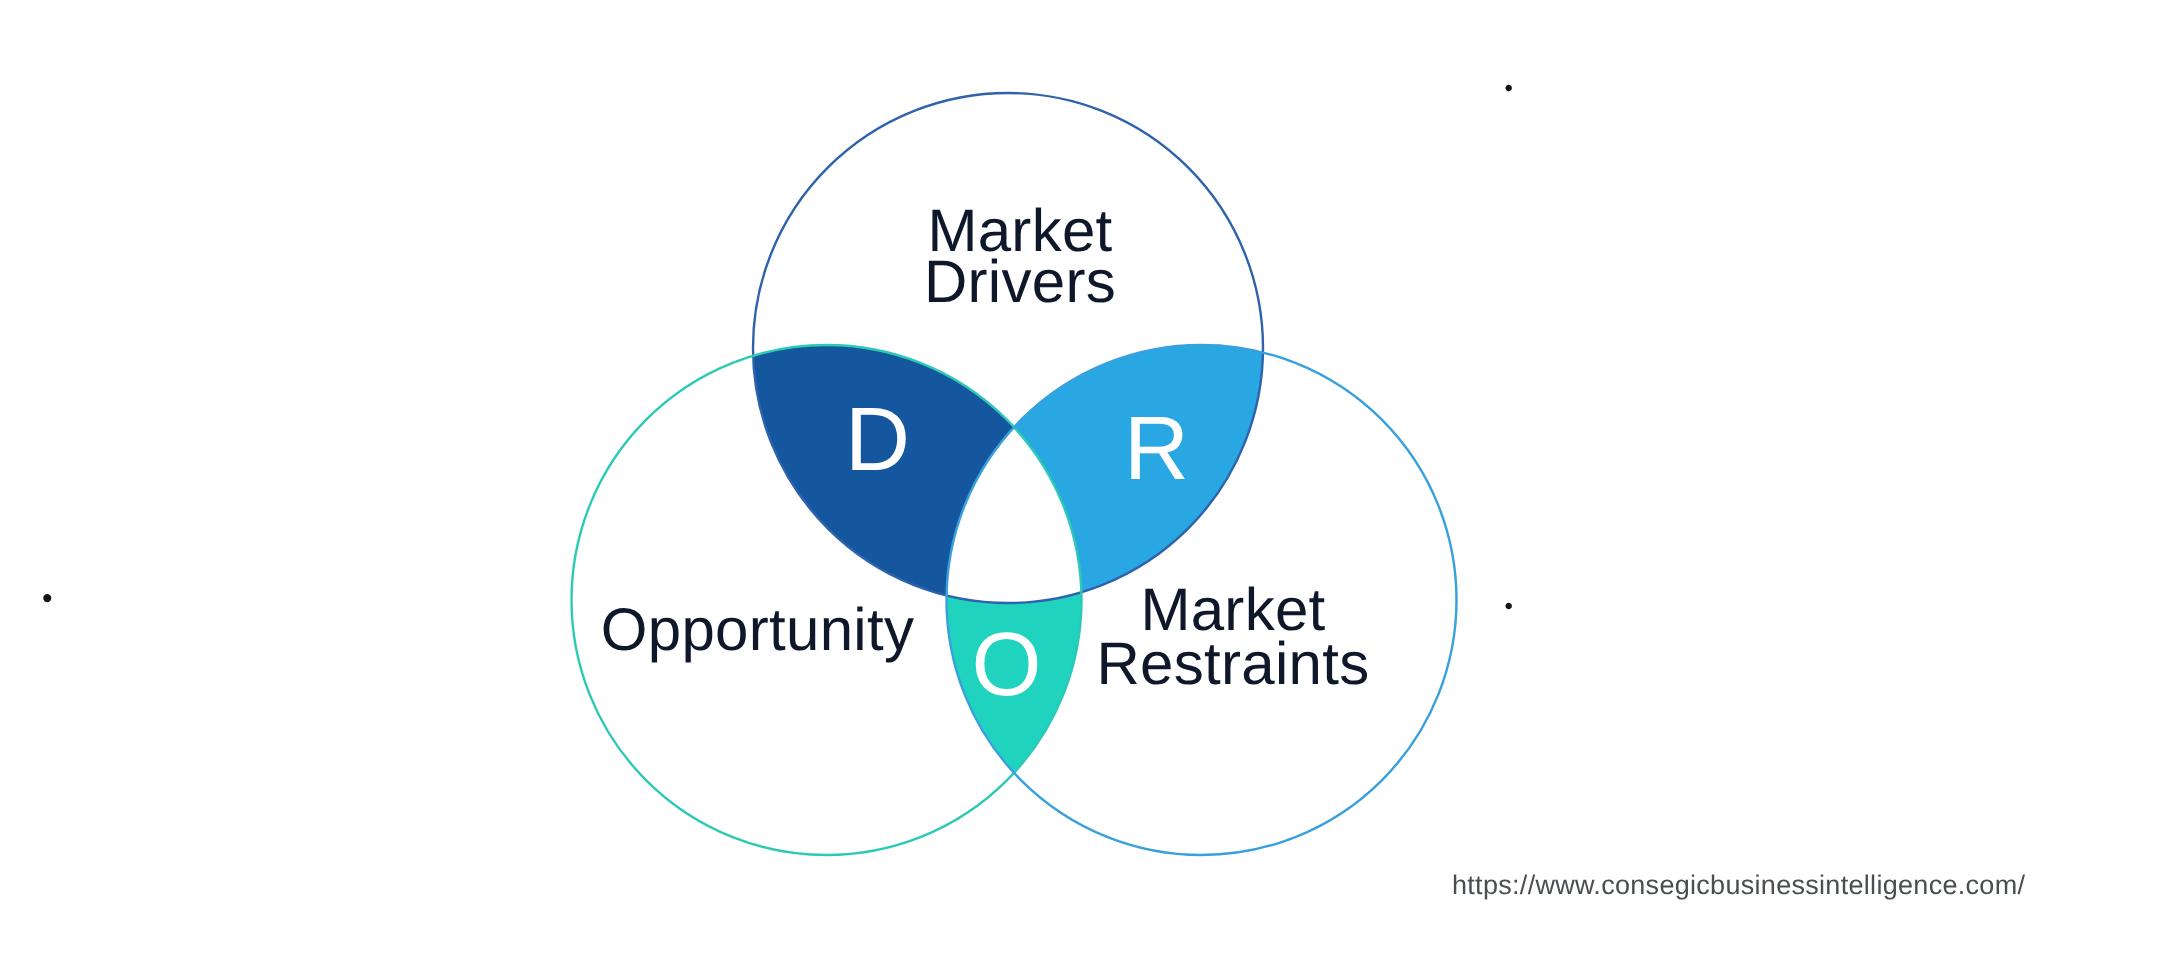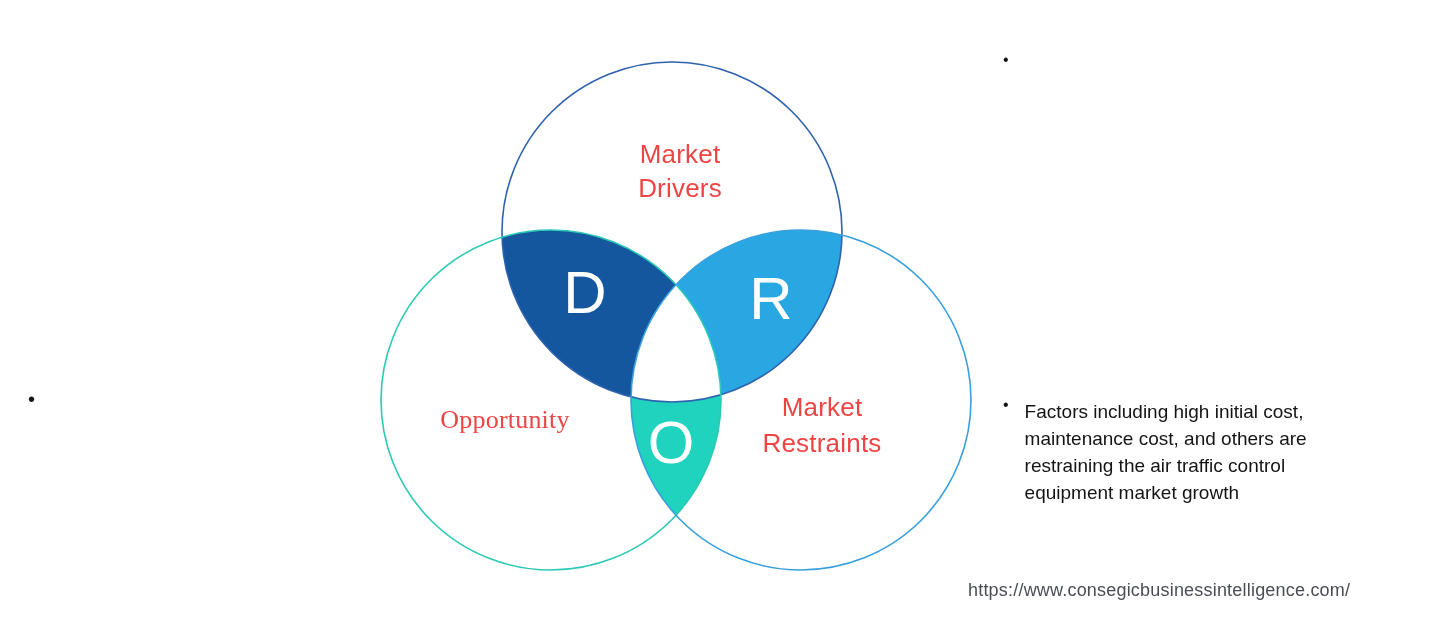--- a/index.html
+++ b/index.html
@@ -6,23 +6,23 @@
   html, body { width: 1453px; height: 643px; background: #ffffff; overflow: hidden; }
   body { font-family: "Liberation Sans", sans-serif; color: #141414; position: relative; }
 
   .canvas { position: absolute; inset: 0; width: 1453px; height: 643px; }
 
   .venn-svg { position: absolute; left: 0; top: 0; }
 
   .venn-label {
     position: absolute;
     text-align: center;
-    font-size: 26px;
+    font-size: 40px;
     line-height: 34px;
-    color: #ef4444;
+    color: #0f172a;
     white-space: pre-line;
     letter-spacing: 0.2px;
   }
   .venn-letter {
     position: absolute;
     width: 120px;
     text-align: center;
     font-size: 60px;
     line-height: 60px;
     color: #ffffff;
@@ -90,42 +90,38 @@
     </g>
 
     <circle cx="672" cy="232" r="170" fill="none" stroke-width="1.6" stroke="#2E62AD"></circle>
     <circle cx="551" cy="400" r="170" fill="none" stroke-width="1.6" stroke="#2CC9B5"></circle>
     <circle cx="801" cy="400" r="170" fill="none" stroke-width="1.6" stroke="#38A0DC"></circle>
   </svg>
 
   <div class="venn-label" style="left:552px; top:137px; width:256px;">Market
 Drivers</div>
 
-  <div class="venn-label" style="left:385px; top:403px; width:240px;font-family:Liberation Serif, serif;">Opportunity</div>
+  <div class="venn-label" style="left:385px; top:403px; width:240px;">Opportunity</div>
 
   <div class="venn-label" style="left:702px; top:389px; width:240px; line-height:36px;">Market
 Restraints</div>
 
   <div class="venn-letter" style="left:525px; top:263px;">D</div>
 
   <div class="venn-letter" style="left:711px; top:269px;">R</div>
 
   <div class="venn-letter" style="left:611px; top:413px;">O</div>
 
   <div class="note note-left">
     <span class="bullet">•</span>
   </div>
 
   <div class="note note-top-right">
     <span class="bullet">•</span>
   </div>
 
   <div class="note note-bottom-right">
     <span class="bullet">•</span>
-    <div class="note-text">Factors including high initial cost,
-maintenance cost, and others are
-restraining the air traffic control
-equipment market growth</div>
   </div>
 
   <div class="footer-url">https://www.consegicbusinessintelligence.com/</div>
 
 </div>
 
 </body></html>

